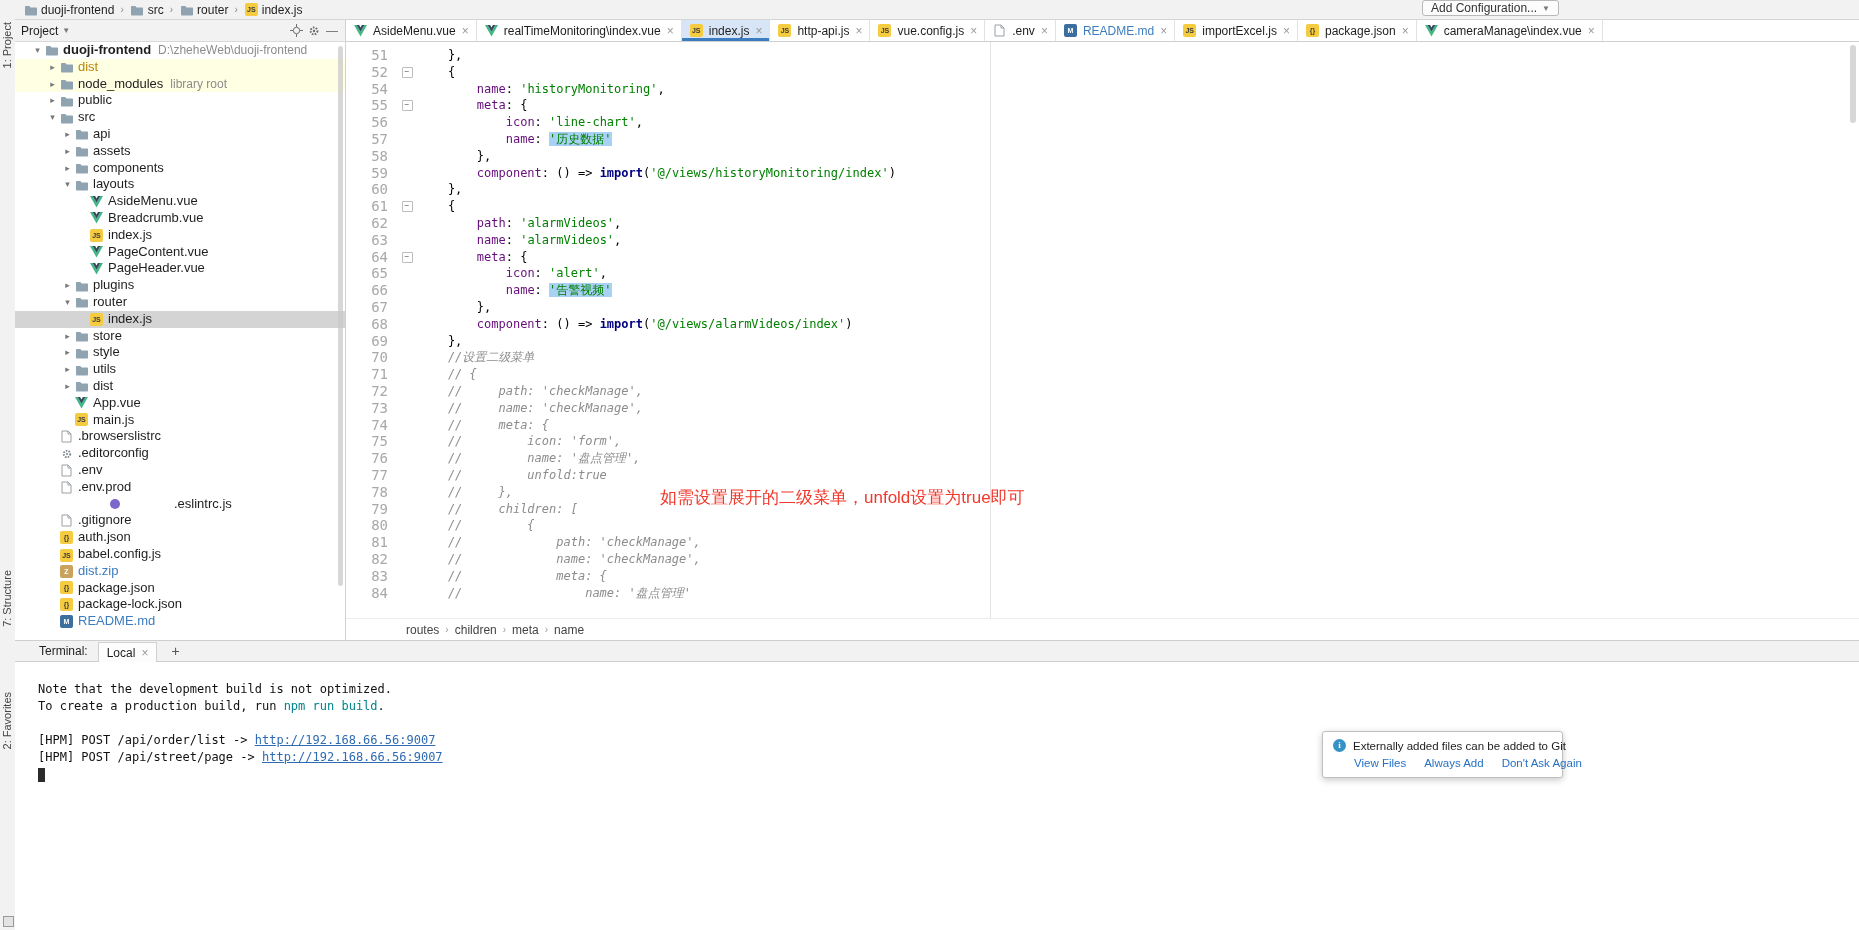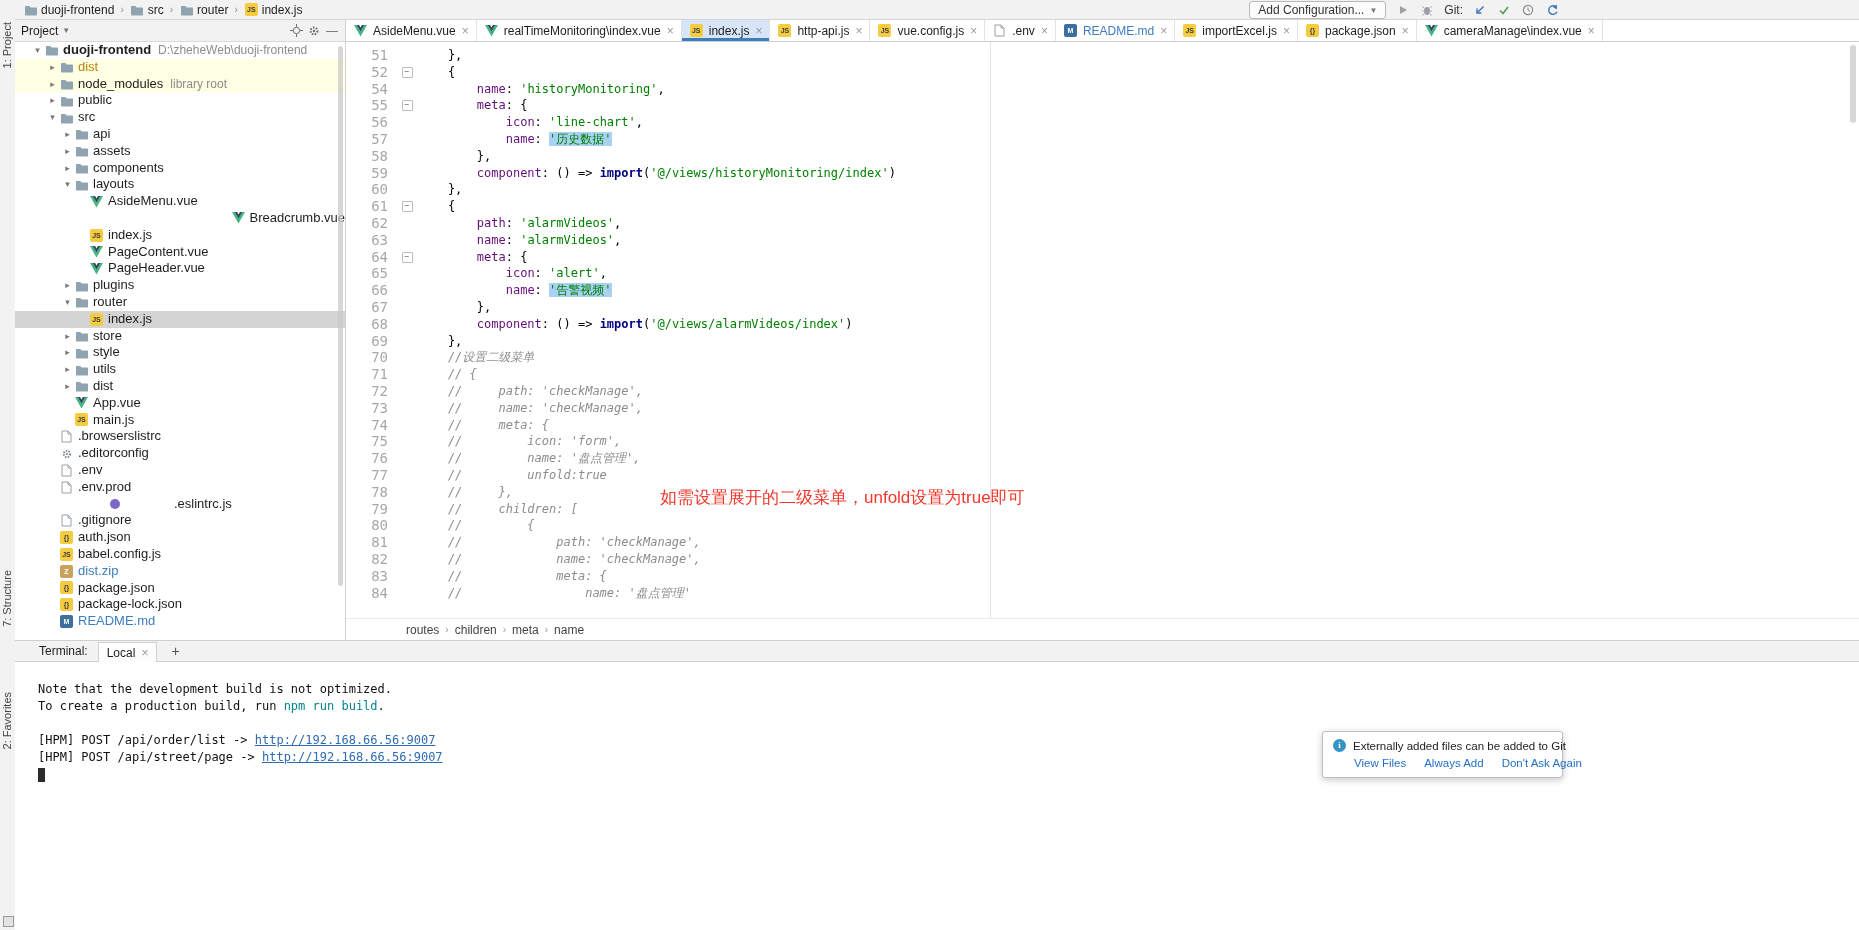--- a/index.html
+++ b/index.html
@@ -10,21 +10,21 @@
   .stripe{position:absolute;left:0;top:0;width:15px;height:930px;background:#f2f2f2;border-right:1px solid #d9d9d9;}
   .stripe-label{position:absolute;left:1px;writing-mode:vertical-rl;transform:rotate(180deg);
        font-size:11px;color:#444;white-space:nowrap;cursor:default;}
 
   
   .topbar{position:absolute;left:15px;top:0;width:1844px;height:20px;display:flex;align-items:center;
        border-bottom:1px solid #d5d5d5;background:#f2f2f2;padding-left:6px;box-sizing:border-box;}
   .crumbs{display:flex;align-items:center;gap:3px;}
   .crumb{display:flex;align-items:center;gap:3px;padding:0 2px;}
   .crumb-sep{color:#8d8d8d;font-size:10px;padding:0 1px;}
-  .topbar-right{position:absolute;right:300px;top:0;height:20px;display:flex;align-items:center;gap:10px;}
+  .topbar-right{position:absolute;right:300px;top:0;height:20px;display:flex;align-items:center;gap:10px;flex-direction:column;}
   .addcfg{display:flex;align-items:center;gap:5px;border:1px solid #b9b9b9;border-radius:3px;background:#fcfcfc;
        padding:0 8px;height:16px;color:#333;}
   .caret{font-size:8px;color:#777;}
   .tb-ic{display:inline-flex;align-items:center;justify-content:center;width:14px;height:14px;}
   .git-label{color:#333;}
 
   
   .proj-header{position:absolute;left:15px;top:20px;width:331px;height:22px;background:#f2f2f2;
        border-bottom:1px solid #d9d9d9;border-right:1px solid #d1d1d1;display:flex;align-items:center;
        padding:0 6px;box-sizing:border-box;gap:4px;}
@@ -306,21 +306,21 @@
         <div class="tree-row" style="padding-left: 61px;">
           <span class="chevron"></span>
           <span class="ic">
             <svg width="13" height="12" viewBox="0 0 13 12">
               <polygon points="0,0 2.6,0 6.5,6.7 10.4,0 13,0 6.5,11.5" fill="#41b883"></polygon>
               <polygon points="2.6,0 6.5,6.7 10.4,0 7.9,0 6.5,2.4 5.1,0" fill="#35495e"></polygon>
             </svg>
           </span>
           <span class="tlabel">AsideMenu.vue</span>
         </div>
-        <div class="tree-row" style="padding-left: 61px; justify-content: flex-end;">
+        <div class="tree-row" style="padding-left: 61px;">
           <span class="chevron"></span>
           <span class="ic">
             <svg width="13" height="12" viewBox="0 0 13 12">
               <polygon points="0,0 2.6,0 6.5,6.7 10.4,0 13,0 6.5,11.5" fill="#41b883"></polygon>
               <polygon points="2.6,0 6.5,6.7 10.4,0 7.9,0 6.5,2.4 5.1,0" fill="#35495e"></polygon>
             </svg>
           </span>
           <span class="tlabel">Breadcrumb.vue</span>
         </div>
         <div class="tree-row" style="padding-left: 61px;">
@@ -485,21 +485,21 @@
           </span>
           <span class="tlabel">.gitignore</span>
         </div>
         <div class="tree-row" style="padding-left: 31px;">
           <span class="chevron"></span>
           <span class="ic">
             <i class="badge b-js">{}</i>
           </span>
           <span class="tlabel">auth.json</span>
         </div>
-        <div class="tree-row" style="padding-left: 31px;">
+        <div class="tree-row" style="padding-left: 31px; align-items: flex-end;">
           <span class="chevron"></span>
           <span class="ic">
             <i class="badge b-js">JS</i>
           </span>
           <span class="tlabel">babel.config.js</span>
         </div>
         <div class="tree-row" style="padding-left: 31px;">
           <span class="chevron"></span>
           <span class="ic">
             <i class="badge b-zip">Z</i>

